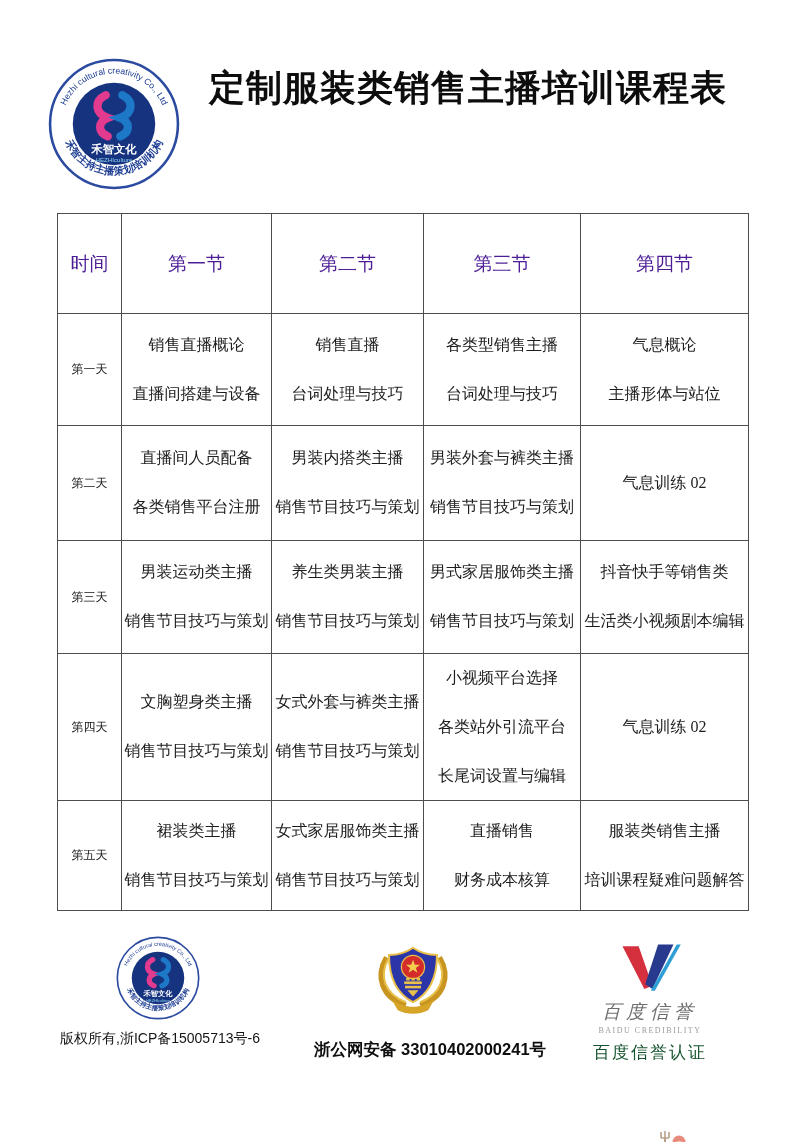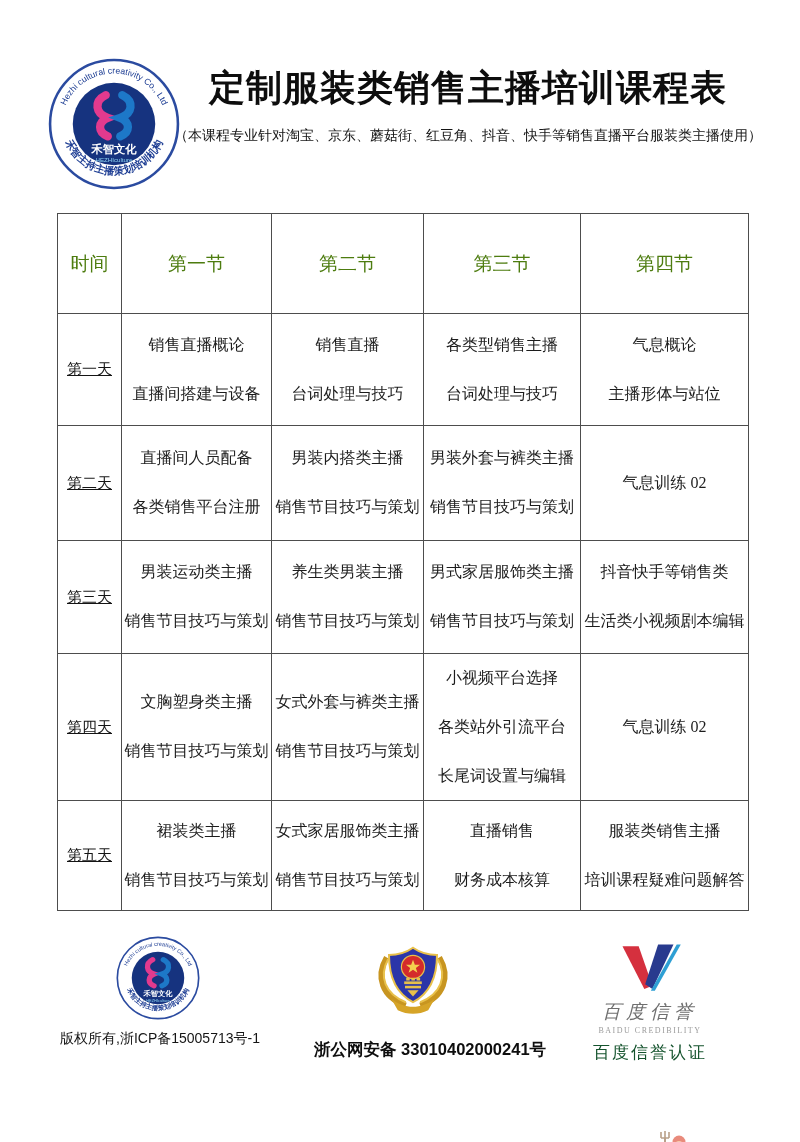--- a/index.html
+++ b/index.html
@@ -8,22 +8,22 @@
 
   
   .logo-main { position:absolute; left:48px; top:58px; width:132px; height:132px; }
   .title-block { position:absolute; left:172px; top:64px; width:592px; text-align:center; }
   .page-title { font-size:36px; font-weight:bold; color:#0d0d0d; letter-spacing:1px; white-space:nowrap; }
   .page-subtitle { font-size:14px; color:#141414; margin-top:14px; white-space:nowrap; }
 
   
   .course-table { position:absolute; left:57px; top:213px; border-collapse:collapse; table-layout:fixed; }
   .course-table th, .course-table td { border:1px solid #4d4d4d; text-align:center; vertical-align:middle; padding:0; }
-  .course-table th { font-size:19px; font-weight:normal; color:#4d7c0f; }
-  .day-cell { font-size:15px; color:#141414;text-decoration:underline; }
+  .course-table th { font-size:19px; font-weight:normal; color:#4c1d95; }
+  .day-cell { font-size:12px; color:#141414; }
   .course-cell { font-size:16px; line-height:3.05; white-space:pre-line; color:#1c1c1c; }
   .rh-head { height:100px; }
   .rh1 { height:112px; } .rh2 { height:115px; } .rh3 { height:113px; }
   .rh4 { height:140px; } .rh5 { height:110px; }
 
   
   .footer-left { position:absolute; left:60px; top:936px; width:196px; text-align:center; }
   .logo-small { width:84px; height:84px; }
   .copyright-text { font-family:"Liberation Sans","DejaVu Sans",sans-serif; font-size:14px; color:#151515; margin-top:6px; white-space:nowrap; }
 
@@ -66,21 +66,20 @@
       <text font-size="10" font-weight="bold" fill="#1e3e94" font-family="Liberation Sans, sans-serif">
         <textPath href="#arcBotA" startOffset="50%" text-anchor="middle">禾智主持主播策划培训机构</textPath>
       </text>
       <text x="64" y="92" font-size="11" font-weight="bold" fill="#ffffff" text-anchor="middle">禾智文化</text>
       <text x="64" y="101" font-size="6" fill="#8fd4f2" text-anchor="middle" font-family="Liberation Sans, sans-serif">HEZHIculture</text>
     </svg>
   </div>
 
   <div class="title-block">
     <div class="page-title">定制服装类销售主播培训课程表</div>
-    <div class="page-subtitle">（本课程专业针对淘宝、京东、蘑菇街、红豆角、抖音、快手等销售直播平台服装类主播使用）</div>
   </div>
 
   <table class="course-table">
     <colgroup>
       <col style="width:64px">
         <col style="width:150px">
         <col style="width:152px">
         <col style="width:157px">
         <col style="width:168px">
     </colgroup>
@@ -161,21 +160,21 @@
       </defs>
       <text font-size="8.5" fill="#1e3e94" font-family="Liberation Sans, sans-serif">
         <textPath href="#arcTopB" startOffset="50%" text-anchor="middle">Hezhi cultural creativity Co., Ltd</textPath>
       </text>
       <text font-size="10" font-weight="bold" fill="#1e3e94" font-family="Liberation Sans, sans-serif">
         <textPath href="#arcBotB" startOffset="50%" text-anchor="middle">禾智主持主播策划培训机构</textPath>
       </text>
       <text x="64" y="92" font-size="11" font-weight="bold" fill="#ffffff" text-anchor="middle">禾智文化</text>
       <text x="64" y="101" font-size="6" fill="#8fd4f2" text-anchor="middle" font-family="Liberation Sans, sans-serif">HEZHIculture</text>
     </svg>
-    <div class="copyright-text">版权所有,浙ICP备15005713号-1</div>
+    <div class="copyright-text">版权所有,浙ICP备15005713号-6</div>
   </div>
 
   <div class="footer-mid">
     <svg class="police-badge" viewBox="0 0 110 100">
       <path d="M22 28 C8 52 16 78 46 88" stroke="#c89520" stroke-width="7" fill="none"></path>
       <path d="M88 28 C102 52 94 78 64 88" stroke="#c89520" stroke-width="7" fill="none"></path>
       <path d="M24 30 C12 52 20 74 46 84" stroke="#e8c04a" stroke-width="2.5" fill="none"></path>
       <path d="M86 30 C98 52 90 74 64 84" stroke="#e8c04a" stroke-width="2.5" fill="none"></path>
       <path d="M28 80 C45 93 65 93 82 80 L74 94 C62 100 48 100 36 94 Z" fill="#d6a427"></path>
       <path d="M55 16 C65 23 76 25 85 25 C85 52 76 73 55 84 C34 73 25 52 25 25 C34 25 45 23 55 16 Z" fill="#2b35a8" stroke="#e8c04a" stroke-width="2.5"></path>

